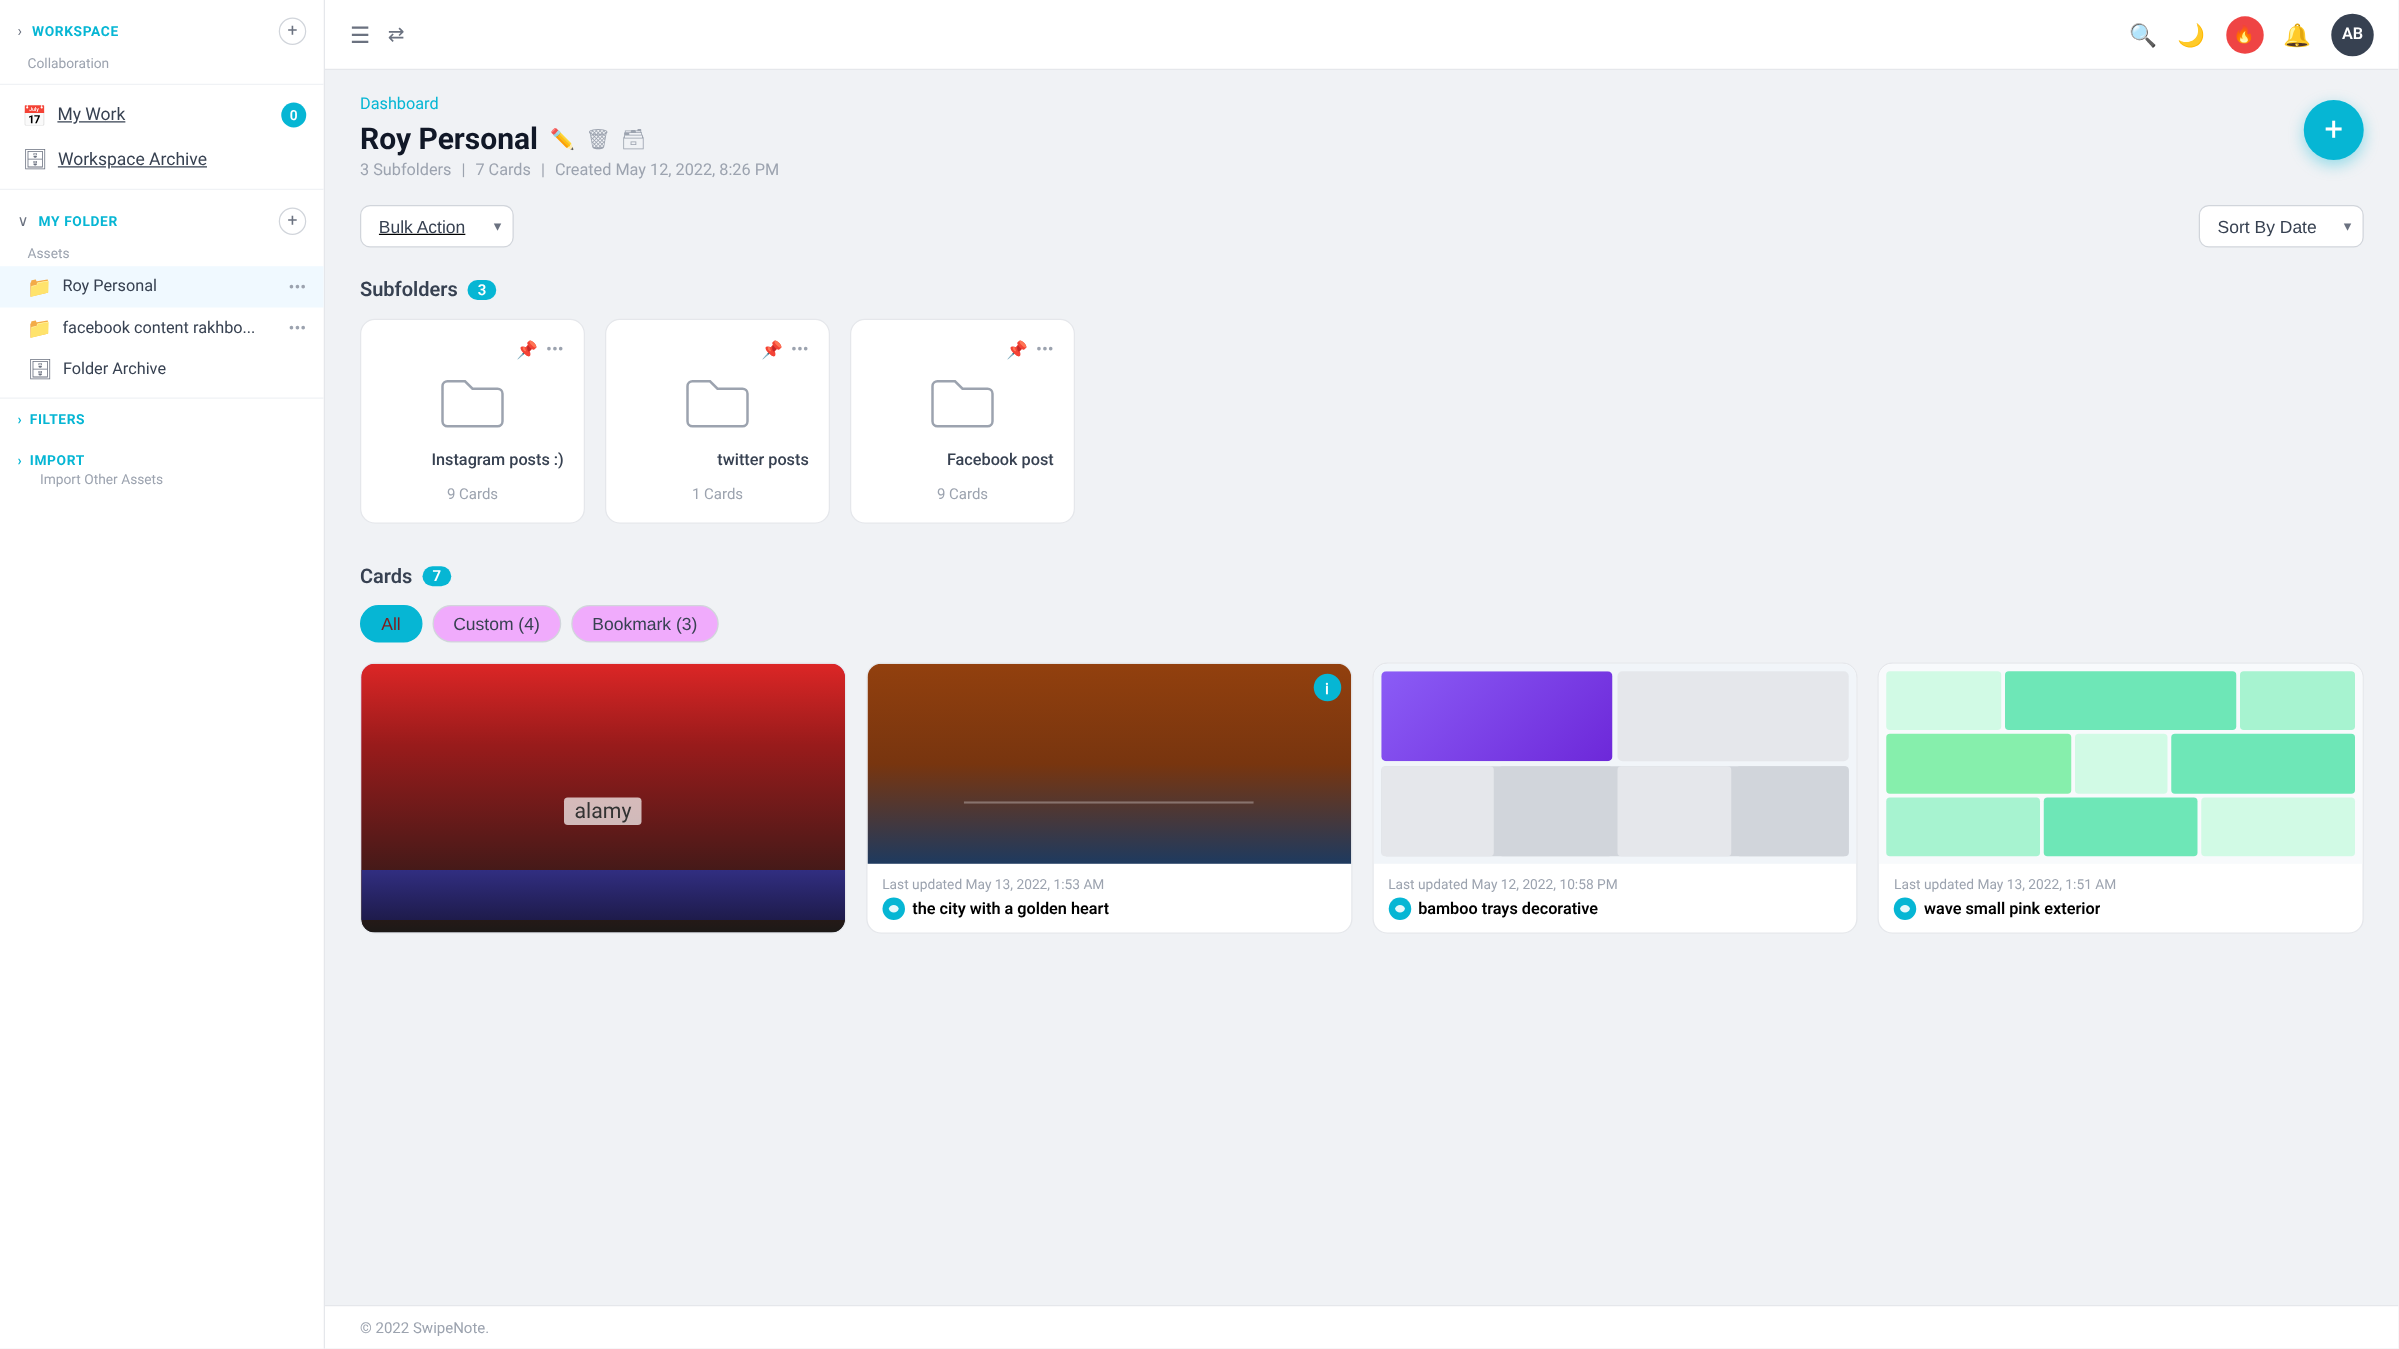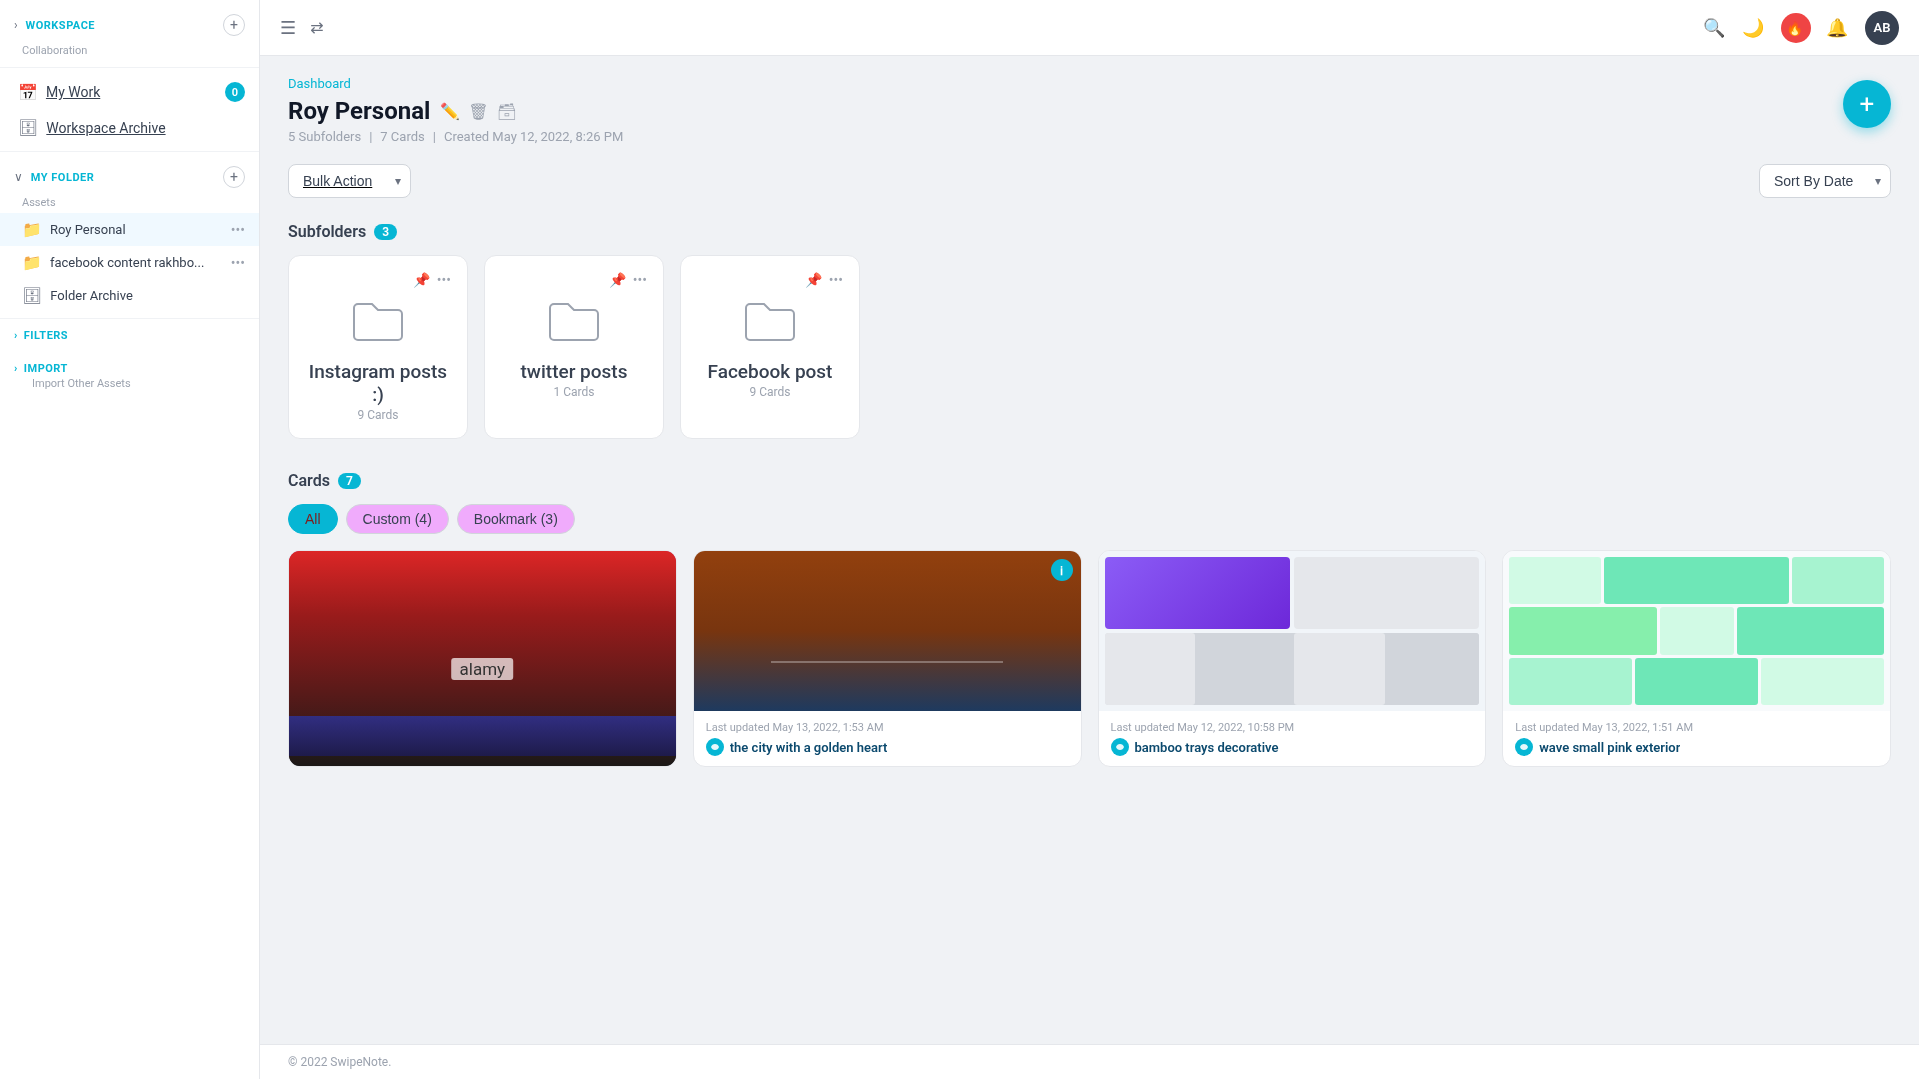--- a/index.html
+++ b/index.html
@@ -323,25 +323,25 @@
     .subfolder-pin { font-size: 14px; color: #9ca3af; }
     .subfolder-dots { font-size: 14px; color: #9ca3af; }
     .subfolder-folder-icon {
       text-align: center;
       font-size: 48px;
       color: #9ca3af;
       margin-bottom: 8px;
       line-height: 1;
     }
     .subfolder-name {
-      font-size: 19px;
+      font-size: 13px;
       font-weight: 500;
       color: #374151;
-      text-align: center;
-      margin-bottom: 2px;
+      text-align: right;
+      margin-bottom: 12px;
     }
     .subfolder-count {
       font-size: 12px;
       color: #9ca3af;
       text-align: center;
     }
 
     
     .cards-tabs {
       display: flex;
@@ -420,21 +420,21 @@
       align-items: center;
       justify-content: center;
       font-size: 10px;
       color: #fff;
       font-weight: 700;
       min-width: 18px;
     }
     .card-title {
       font-size: 13px;
       font-weight: 600;
-      color: #0c4a6e;
+      color: #000000;
       white-space: nowrap;
       overflow: hidden;
       text-overflow: ellipsis;
     }
 
     
     .footer {
       background: #fff;
       border-top: 1px solid #e5e7eb;
       padding: 10px 28px;
@@ -574,21 +574,21 @@
     <div class="page-header">
       <h1 class="page-title">Roy Personal</h1>
       <div class="page-header-icons">
         <span class="page-header-icon">✏️</span>
         <span class="page-header-icon">🗑</span>
         <span class="page-header-icon">🗃</span>
       </div>
     </div>
 
     <div class="page-meta">
-      <span>5 Subfolders</span>
+      <span>3 Subfolders</span>
       <span>|</span>
       <span>7 Cards</span>
       <span>|</span>
       <span>Created May 12, 2022, 8:26 PM</span>
     </div>
 
     <div class="toolbar">
       <div class="toolbar-left">
         <div class="select-wrapper">
           <select>

